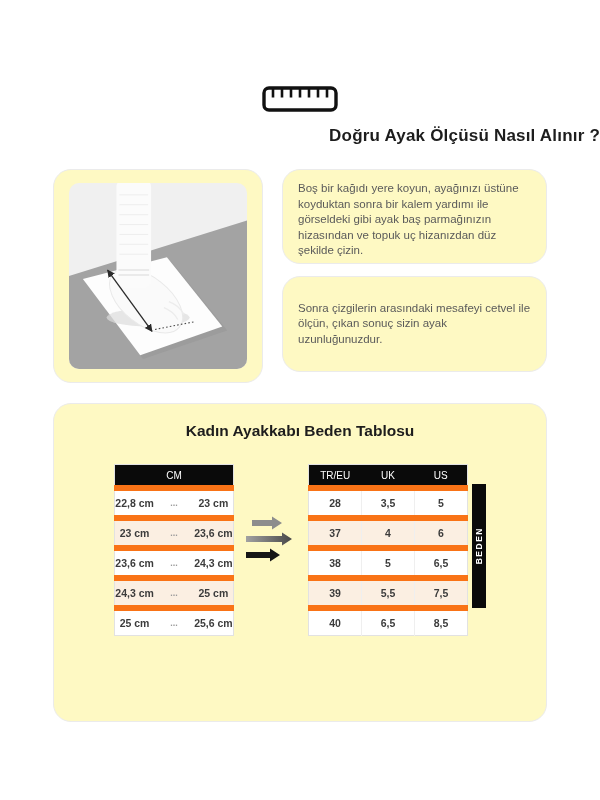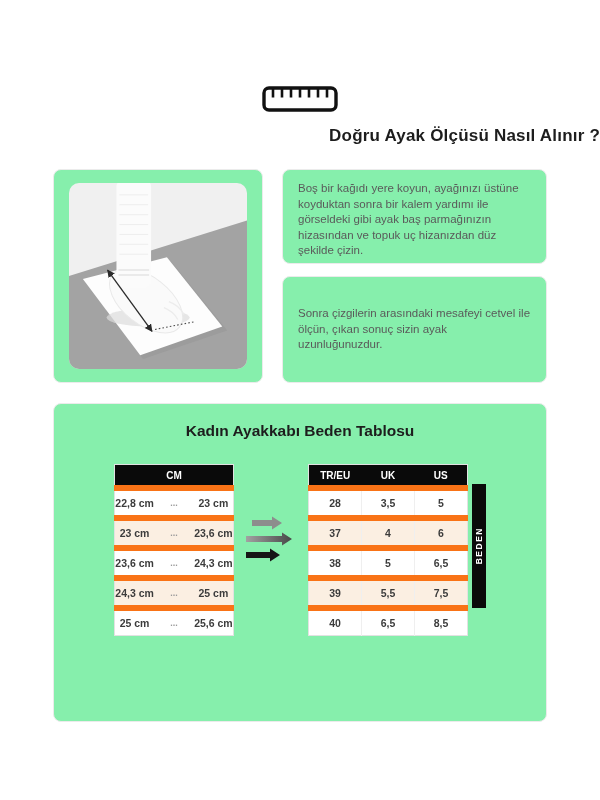--- a/index.html
+++ b/index.html
@@ -7,34 +7,34 @@
     width:600px;height:800px;background:#ffffff;position:relative;
     font-family:"Liberation Sans",sans-serif;overflow:hidden;
     --table-header-bg:#0a0a0a;--row-alt-bg:#fbefe2;--card-border:#ebebeb;
     --text-primary:#1d1d1d;--text-secondary:#5a5a5a;
   }
   
   #ruler-icon{position:absolute;left:262px;top:86px;width:76px;height:26px;}
   #page-title{position:absolute;left:0;top:126px;width:600px;margin:0;text-align:right;
     font-size:17px;font-weight:bold;color:var(--text-primary);letter-spacing:.2px;}
   
-  .card{position:absolute;border:1px solid var(--card-border);border-radius:8px;
-    background:#86efac;box-sizing:border-box;}
+  .card{position:absolute;border:1px solid var(--card-border);border-radius:18px;
+    background:#fef9c3;box-sizing:border-box;}
   #photo-card{left:53px;top:169px;width:210px;height:214px;padding:13px 15px;}
   .photo-wrap{width:100%;height:100%;border-radius:10px;overflow:hidden;}
   .photo-wrap svg{display:block;width:100%;height:100%;}
   #step1-card{left:282px;top:169px;width:265px;height:95px;padding:11px 15px;}
-  #step2-card{left:282px;top:276px;width:265px;height:107px;display:flex;align-items:center;padding:0 15px;}
+  #step2-card{left:282px;top:276px;width:265px;height:96px;display:flex;align-items:center;padding:0 15px;}
   .step-text{font-size:11.5px;line-height:15.5px;color:var(--text-secondary);margin:0;}
   
   #table-card{left:53px;top:403px;width:494px;height:319px;}
   #table-title{text-align:center;font-size:15.5px;font-weight:bold;color:var(--text-primary);margin:18px 0 16px;}
   .tables{display:flex;justify-content:center;align-items:flex-start;margin-top:24px;}
   table.sizing{border-collapse:collapse;border:1px solid #e2e2e2;table-layout:fixed;}
-  table.sizing th{background:var(--table-header-bg);color:#fff;font-size:10px;font-weight:bold;
+  table.sizing th{background:var(--table-header-bg);color:#fff;font-size:10px;font-weight:normal;
     height:20px;padding:0;text-align:center;border:0;margin-left:16px;}
   table.sizing td{font-size:10.5px;font-weight:bold;color:#3c3c3c;text-align:center;
     height:24px;padding:0;border-top:6px solid #f97316;background:#fff;}
   table.sizing tbody tr:nth-child(even) td{background:var(--row-alt-bg);}
   #cm-table{width:120px;}
   #cm-table td.sep{font-size:9px;color:#9a9a9a;width:16px;}
   #cm-table td.v{width:52px;}
   #intl-table{width:160px;}
   #intl-table td + td{border-left:1px solid #efefef;}
   #beden-bar{width:14px;height:124px;margin:20px 0 0 4px;background:var(--table-header-bg);

